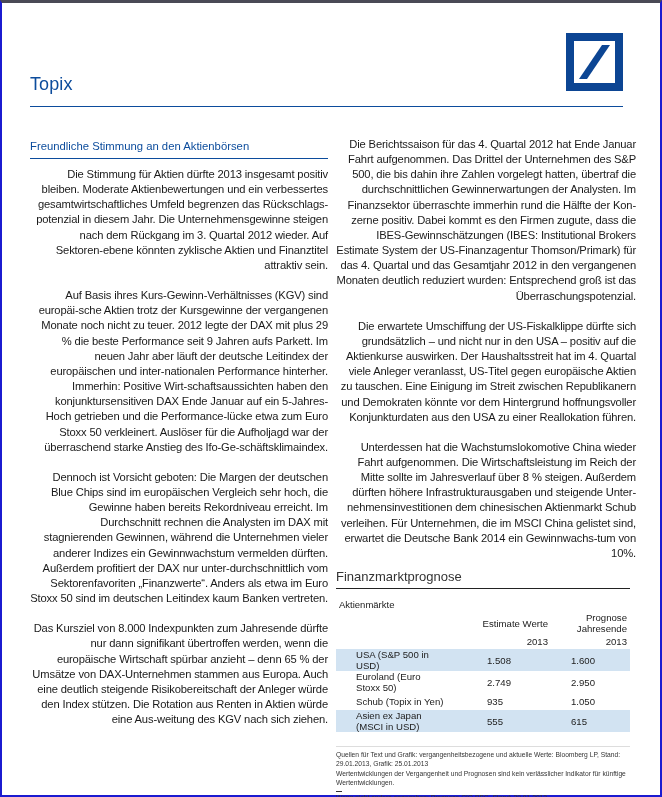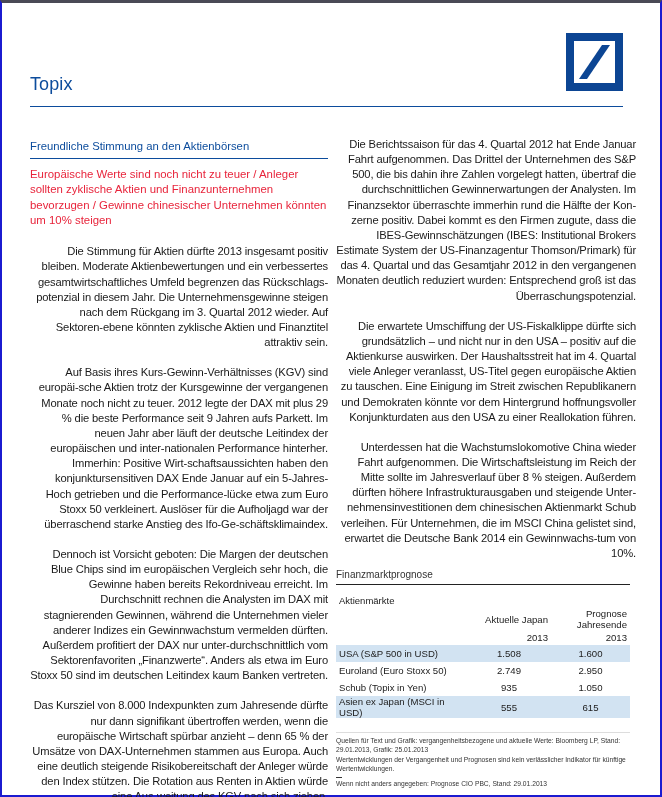--- a/index.html
+++ b/index.html
@@ -9,26 +9,26 @@
   .title { position: absolute; left: 30px; top: 74px; font-size: 18px; color: #0c4c9c; letter-spacing: 0.1px; }
   .title-rule { position: absolute; left: 30px; top: 106px; width: 593px; height: 1px; background: #0c4c9c; }
   .logo { position: absolute; left: 566px; top: 33px; width: 57px; height: 58px; box-sizing: border-box; border: 8px solid #0c4593; background: #fff; }
   .logo svg { position: absolute; left: 0; top: 0; width: 41px; height: 42px; }
   .col-left { position: absolute; left: 30px; top: 139px; width: 298px; }
   .col-right { position: absolute; left: 336px; top: 137px; width: 300px; }
   .section-heading { font-size: 11.3px; color: #0c4c9c; padding-bottom: 5px; border-bottom: 1px solid #0c4c9c; margin-bottom: 8px; line-height: 14px; }
   .lead { font-size: 11.4px; line-height: 15.3px; color: #e8243b; margin: 0 0 16px 0; }
   p.body { font-size: 11.2px; line-height: 15.15px; margin: 0 0 15px 0; text-align: right; letter-spacing: -0.15px; }
   .table-wrap { position: absolute; left: 336px; top: 569px; width: 294px; }
-  .table-title { font-size: 10px; color: #333; padding-bottom: 4px; border-bottom: 1px solid #222; }
+  .table-title { font-size: 13px; color: #333; padding-bottom: 4px; border-bottom: 1px solid #222; }
   .table-sub { font-size: 9.5px; margin: 10px 0 0 3px; color: #222; }
   table { width: 294px; border-collapse: collapse; margin-top: 2px; font-size: 9.6px; }
   th { font-weight: normal; text-align: right; padding: 0 3px; height: 15px; color: #222; }
-  td { padding: 0 3px; height: 17px; color: #222; }
-  td.num { text-align: center; }
+  td { padding: 0 20px; height: 17px; color: #222; }
+  td.num { text-align: left; }
   tr.shaded td { background: #d2e3f2; }
   th.c1 { width: 125px; } th.c2 { width: 78px; }
   .notes { font-size: 6.7px; color: #333; margin-top: 14px; border-top: 1px solid #ddd; padding-top: 4px; line-height: 8.6px; }
   .notes div { margin-bottom: 2px; }
   .notes .dash { width: 6px; border-top: 1px solid #333; margin: 4px 0 2px 0; }
 </style>
 </head>
 <body>
 
 <div class="frame"></div>
@@ -37,41 +37,40 @@
 <div class="title-rule"></div>
 
 <div class="logo">
   <svg viewBox="0 0 41 42">
     <polygon points="28,4 36,4 13,38 5,38" fill="#0c4593"></polygon>
   </svg>
 </div>
 
 <div class="col-left">
   <div class="section-heading">Freundliche Stimmung an den Aktienbörsen</div>
-  <div class="lead">Europäische Werte sind noch nicht zu teuer / Anleger sollten zyklische Aktien und Finanzunternehmen bevorzugen / Gewinne chinesischer Unternehmen könnten um 10% steigen</div>
   <p class="body">Die Stimmung für Aktien dürfte 2013 insgesamt positiv bleiben. Moderate Aktienbewertungen und ein verbessertes gesamtwirtschaftliches Umfeld begrenzen das Rückschlags-potenzial in diesem Jahr. Die Unternehmensgewinne steigen nach dem Rückgang im 3. Quartal 2012 wieder. Auf Sektoren-ebene könnten zyklische Aktien und Finanztitel attraktiv sein.</p>
   <p class="body">Auf Basis ihres Kurs-Gewinn-Verhältnisses (KGV) sind europäi-sche Aktien trotz der Kursgewinne der vergangenen Monate noch nicht zu teuer. 2012 legte der DAX mit plus 29 % die beste Performance seit 9 Jahren aufs Parkett. Im neuen Jahr aber läuft der deutsche Leitindex der europäischen und inter-nationalen Performance hinterher. Immerhin: Positive Wirt-schaftsaussichten haben den konjunktursensitiven DAX Ende Januar auf ein 5-Jahres-Hoch getrieben und die Performance-lücke etwa zum Euro Stoxx 50 verkleinert. Auslöser für die Aufholjagd war der überraschend starke Anstieg des Ifo-Ge-schäftsklimaindex.</p>
   <p class="body">Dennoch ist Vorsicht geboten: Die Margen der deutschen Blue Chips sind im europäischen Vergleich sehr hoch, die Gewinne haben bereits Rekordniveau erreicht. Im Durchschnitt rechnen die Analysten im DAX mit stagnierenden Gewinnen, während die Unternehmen vieler anderer Indizes ein Gewinnwachstum vermelden dürften. Außerdem profitiert der DAX nur unter-durchschnittlich vom Sektorenfavoriten „Finanzwerte“. Anders als etwa im Euro Stoxx 50 sind im deutschen Leitindex kaum Banken vertreten.</p>
   <p class="body">Das Kursziel von 8.000 Indexpunkten zum Jahresende dürfte nur dann signifikant übertroffen werden, wenn die europäische Wirtschaft spürbar anzieht – denn 65 % der Umsätze von DAX-Unternehmen stammen aus Europa. Auch eine deutlich steigende Risikobereitschaft der Anleger würde den Index stützen. Die Rotation aus Renten in Aktien würde eine Aus-weitung des KGV nach sich ziehen.</p>
 </div>
 
 <div class="col-right">
   <p class="body">Die Berichtssaison für das 4. Quartal 2012 hat Ende Januar Fahrt aufgenommen. Das Drittel der Unternehmen des S&amp;P 500, die bis dahin ihre Zahlen vorgelegt hatten, übertraf die durchschnittlichen Gewinnerwartungen der Analysten. Im Finanzsektor überraschte immerhin rund die Hälfte der Kon-zerne positiv. Dabei kommt es den Firmen zugute, dass die IBES-Gewinnschätzungen (IBES: Institutional Brokers Estimate System der US-Finanzagentur Thomson/Primark) für das 4. Quartal und das Gesamtjahr 2012 in den vergangenen Monaten deutlich reduziert wurden: Entsprechend groß ist das Überraschungspotenzial.</p>
   <p class="body">Die erwartete Umschiffung der US-Fiskalklippe dürfte sich grundsätzlich – und nicht nur in den USA – positiv auf die Aktienkurse auswirken. Der Haushaltsstreit hat im 4. Quartal viele Anleger veranlasst, US-Titel gegen europäische Aktien zu tauschen. Eine Einigung im Streit zwischen Republikanern und Demokraten könnte vor dem Hintergrund hoffnungsvoller Konjunkturdaten aus den USA zu einer Reallokation führen.</p>
   <p class="body">Unterdessen hat die Wachstumslokomotive China wieder Fahrt aufgenommen. Die Wirtschaftsleistung im Reich der Mitte sollte im Jahresverlauf über 8 % steigen. Außerdem dürften höhere Infrastrukturausgaben und steigende Unter-nehmensinvestitionen dem chinesischen Aktienmarkt Schub verleihen. Für Unternehmen, die im MSCI China gelistet sind, erwartet die Deutsche Bank 2014 ein Gewinnwachs-tum von 10%.</p>
 </div>
 
 <div class="table-wrap">
   <div class="table-title">Finanzmarktprognose</div>
   <div class="table-sub">Aktienmärkte</div>
   <table>
     <thead>
       <tr>
         <th class="c1"></th>
-        <th class="c2">Aktuelle Japan</th>
+        <th class="c2">Estimate Werte</th>
         <th>Prognose Jahresende</th>
       </tr>
       <tr>
         <th></th>
         <th>2013</th>
         <th>2013</th>
       </tr>
     </thead>
     <tbody>
       <tr class="shaded">

